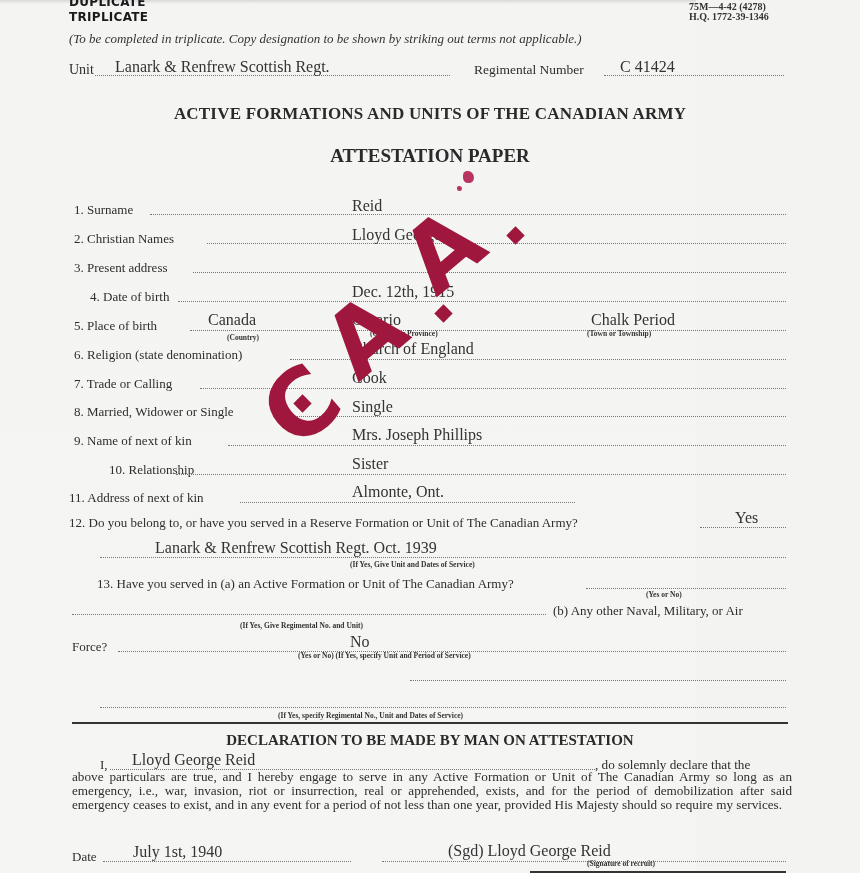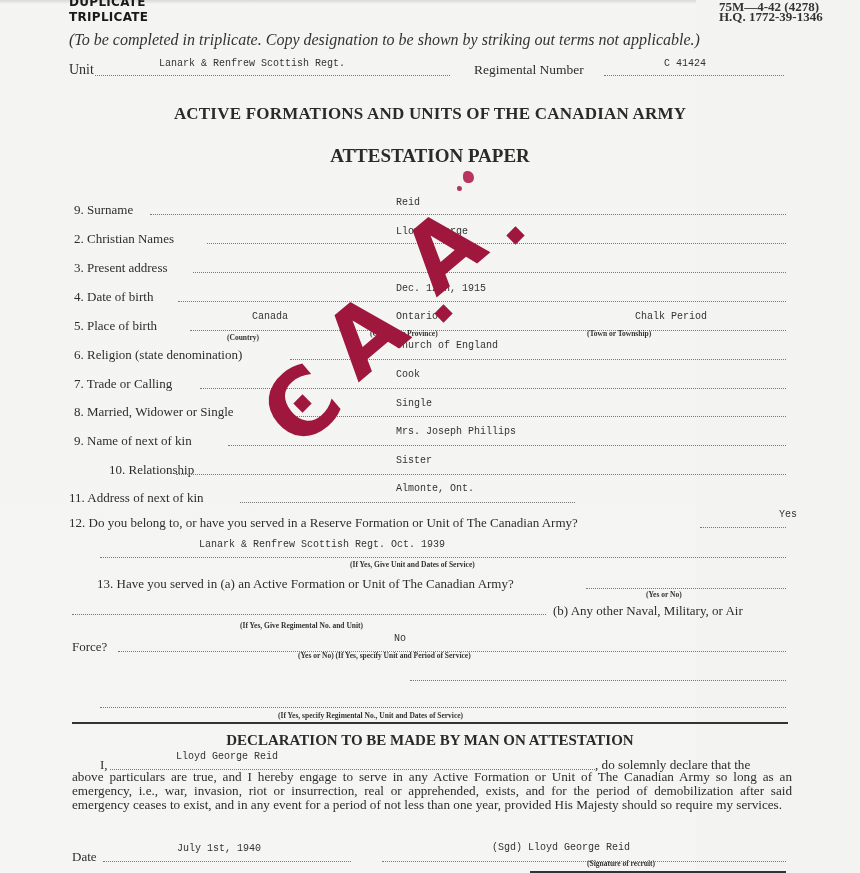--- a/index.html
+++ b/index.html
@@ -9,23 +9,23 @@
       position: relative;
       font-family: "Liberation Serif", "DejaVu Serif", serif;
       color: #2a2a2a;
     }
     .page {
       position: absolute; left: 0; top: 0; width: 696px; height: 873px;
       background: linear-gradient(#d8d8d8 0px, #f4f5f3 4px, #f5f6f4 100%);
     }
     .abs { position: absolute; white-space: nowrap; }
     .copy-labels { left: 69px; top: -5px; font-family: "DejaVu Sans", sans-serif; font-weight: bold; font-size: 12px; line-height: 15px; letter-spacing: 0.3px; color: #1a1a1a; }
-    .form-code { left: 719px; top: 2px; font-size: 13px; line-height: 10px; font-weight: bold; color: #333; }
-    .instr { left: 69px; top: 31px; font-style: italic; font-size: 16px; color: #333; }
-    .typed { font-family: Liberation Mono, monospace; font-size: 10px; color: #333; margin-left: 44px; }
+    .form-code { left: 689px; top: 2px; font-size: 10px; line-height: 10px; font-weight: bold; color: #333; }
+    .instr { left: 69px; top: 31px; font-style: italic; font-size: 13px; color: #333; }
+    .typed { font-family: Liberation Serif, serif; font-size: 16px; color: #333; }
     .lbl { font-size: 13px; color: #2d2d2d; }
     .dots { position: absolute; border-bottom: 1.5px dotted #777; height: 0; }
     .small { font-size: 7.5px; font-weight: bold; color: #333; }
     .title1 { left: 0; width: 860px; text-align: center; top: 104px; font-size: 17px; font-weight: bold; letter-spacing: 0.2px; color: #2a2a2a; }
     .title2 { left: 0; width: 860px; text-align: center; top: 145px; font-size: 19px; font-weight: bold; color: #2a2a2a; }
     .rule { position: absolute; background: #333; height: 2px; }
     .decl-title { left: 0; width: 860px; text-align: center; top: 732px; font-size: 15px; font-weight: bold; color: #2a2a2a; }
     .decl-body { left: 72px; top: 770px; width: 720px; font-size: 13.2px; line-height: 14.2px; color: #2d2d2d; white-space: normal; text-align: justify; }
     .stamp { position: absolute; color: #a0173e; font-family: "DejaVu Sans", sans-serif; font-weight: bold; }
     .stamp-letter { position: absolute; font-size: 92px; line-height: 92px; }
@@ -50,32 +50,32 @@
   <div class="abs lbl" style="left:69px;top:62px;font-size:14px;">Unit</div>
   <div class="dots" style="left:95px;top:75px;width:355px;"></div>
   <div class="abs typed" style="left:115px;top:58px;">Lanark &amp; Renfrew Scottish Regt.</div>
   <div class="abs lbl" style="left:474px;top:62px;font-size:13.5px;">Regimental Number</div>
   <div class="dots" style="left:604px;top:75px;width:180px;"></div>
   <div class="abs typed" style="left:620px;top:58px;">C 41424</div>
 
   <div class="abs title1">ACTIVE FORMATIONS AND UNITS OF THE CANADIAN ARMY</div>
   <div class="abs title2">ATTESTATION PAPER</div>
 
-  <div class="abs lbl" style="left:74px;top:202px;">9. Surname</div>
+  <div class="abs lbl" style="left:74px;top:202px;">1. Surname</div>
   <div class="dots" style="left:150px;top:214px;width:636px;"></div>
   <div class="abs typed" style="left:352px;top:197px;">Reid</div>
 
   <div class="abs lbl" style="left:74px;top:231px;">2. Christian Names</div>
   <div class="dots" style="left:207px;top:243px;width:579px;"></div>
   <div class="abs typed" style="left:352px;top:226px;">Lloyd George</div>
 
   <div class="abs lbl" style="left:74px;top:260px;">3. Present address</div>
   <div class="dots" style="left:193px;top:272px;width:593px;"></div>
 
-  <div class="abs lbl" style="left:74px;top:289px;text-align:right;">4. Date of birth</div>
+  <div class="abs lbl" style="left:90px;top:289px;text-align:right;">4. Date of birth</div>
   <div class="dots" style="left:178px;top:301px;width:608px;"></div>
   <div class="abs typed" style="left:352px;top:283px;">Dec. 12th, 1915</div>
 
   <div class="abs lbl" style="left:74px;top:318px;">5. Place of birth</div>
   <div class="dots" style="left:190px;top:330px;width:596px;"></div>
   <div class="abs typed" style="left:208px;top:311px;">Canada</div>
   <div class="abs small" style="left:227px;top:333px;">(Country)</div>
   <div class="abs typed" style="left:352px;top:311px;">Ontario</div>
   <div class="abs small" style="left:370px;top:329px;">(County or Province)</div>
   <div class="abs typed" style="left:591px;top:311px;">Chalk Period</div>

